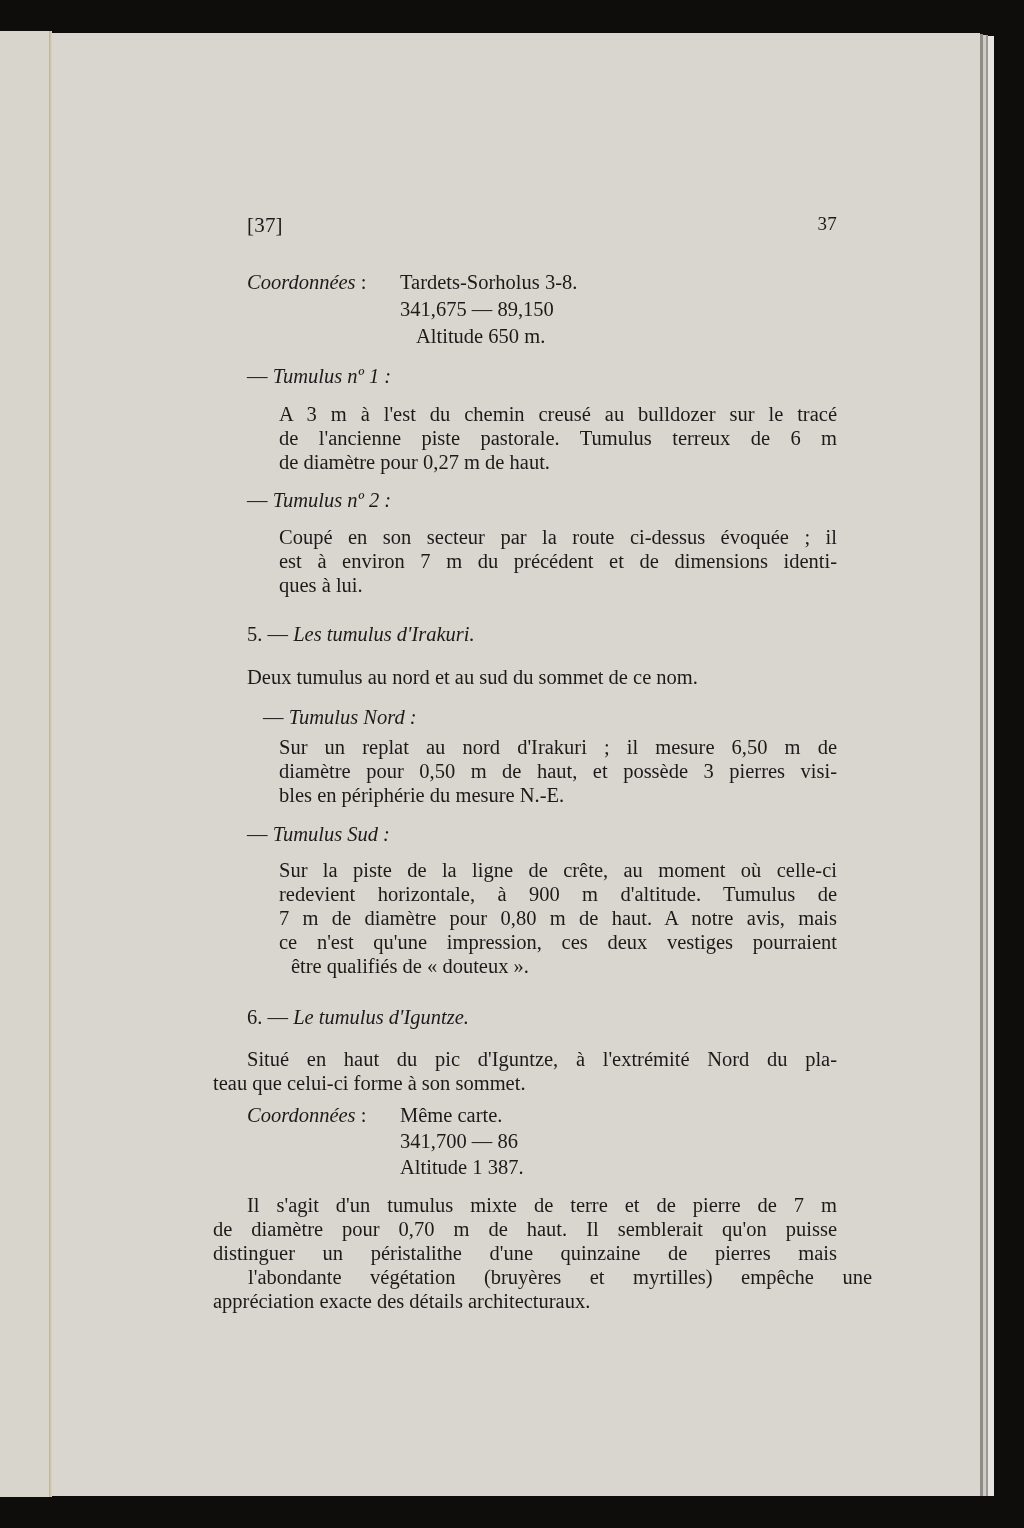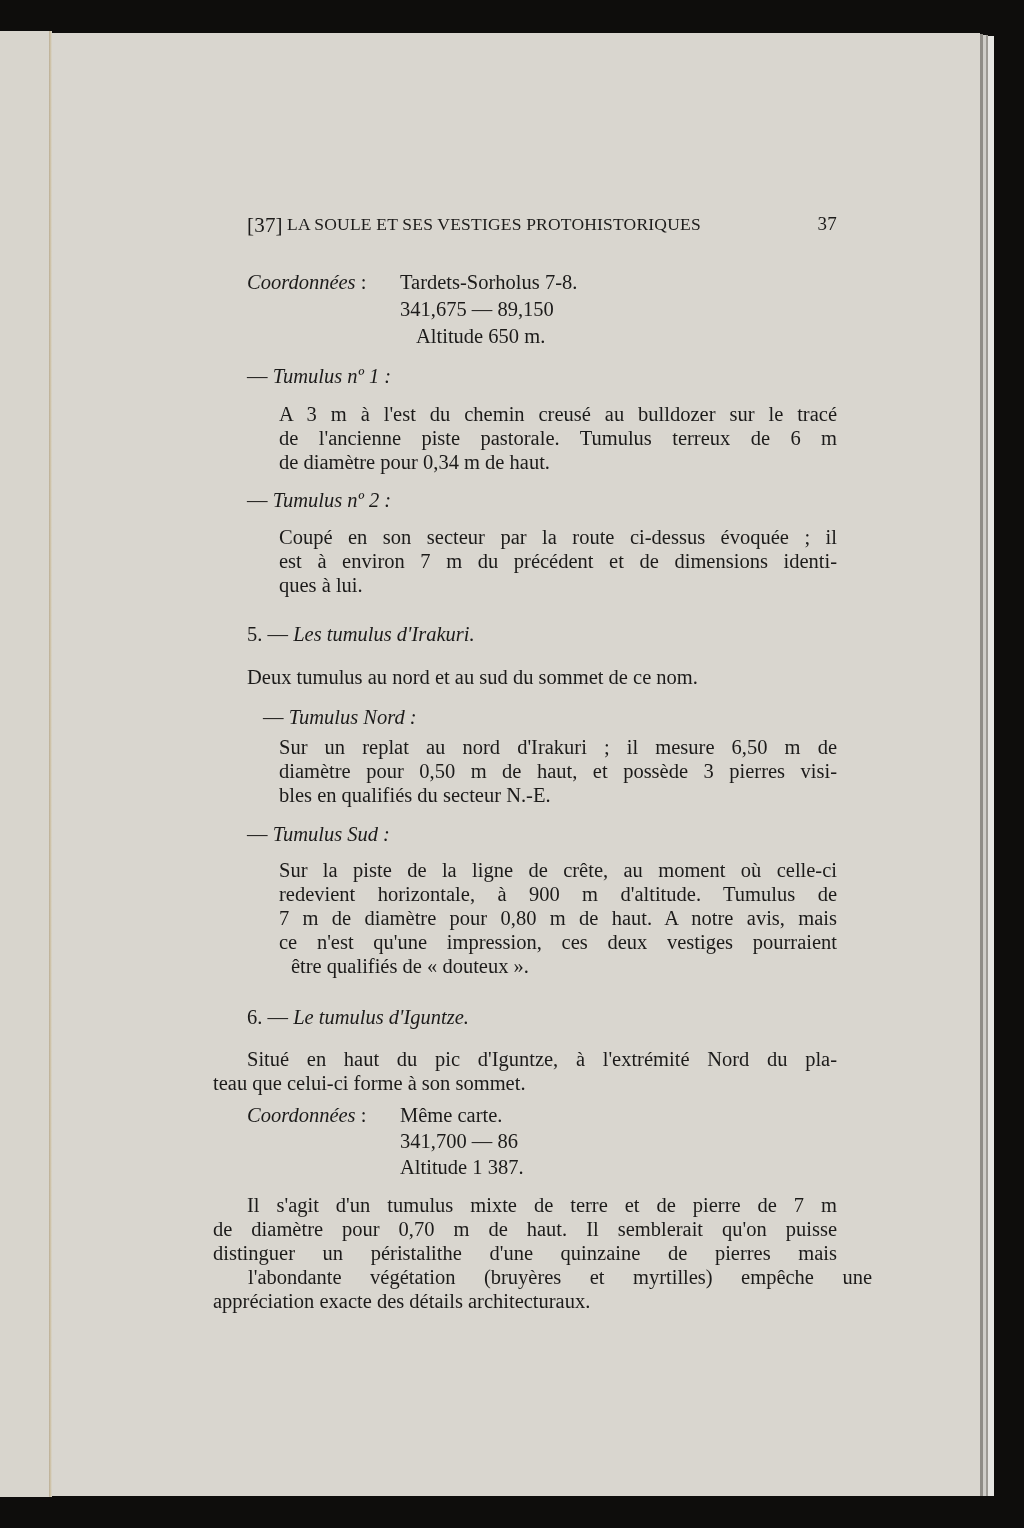--- a/index.html
+++ b/index.html
@@ -44,46 +44,45 @@
 <div class="left-page"></div>
 <div class="binding"></div>
 <div class="page"></div>
 <div class="edge1"></div>
 <div class="edge2"></div>
 <div class="edge3"></div>
 <div class="edge4"></div>
 
 <div class="running-head">
   <span class="ref">[37]</span>
-  <span class="title">LA SOULE ET SES VESTIGES PROTOHISTORIQUES</span>
   <span class="pnum">37</span>
 </div>
 
 <div class="line" style="top:270px;left:247px;"><span class="it">Coordonnées</span><span> : </span></div>
-<div class="line" style="top:270px;left:400px;">Tardets-Sorholus 7-8.</div>
+<div class="line" style="top:270px;left:400px;">Tardets-Sorholus 3-8.</div>
 <div class="line" style="top:297px;left:400px;">341,675 — 89,150</div>
 <div class="line" style="top:324px;left:416px;">Altitude 650 m.</div>
 
 <div class="line" style="top:364px;left:247px;"><span>— </span><span class="it">Tumulus nº 1 :</span></div>
 <div class="line just" style="top:402px;left:279px;width:558px;">A 3 m à l'est du chemin creusé au bulldozer sur le tracé</div>
 <div class="line just" style="top:426px;left:279px;width:558px;">de l'ancienne piste pastorale. Tumulus terreux de 6 m</div>
-<div class="line" style="top:450px;left:279px;">de diamètre pour 0,34 m de haut.</div>
+<div class="line" style="top:450px;left:279px;">de diamètre pour 0,27 m de haut.</div>
 
 <div class="line" style="top:488px;left:247px;"><span>— </span><span class="it">Tumulus nº 2 :</span></div>
 <div class="line just" style="top:525px;left:279px;width:558px;">Coupé en son secteur par la route ci-dessus évoquée ; il</div>
 <div class="line just" style="top:549px;left:279px;width:558px;">est à environ 7 m du précédent et de dimensions identi-</div>
 <div class="line" style="top:573px;left:279px;">ques à lui.</div>
 
 <div class="line" style="top:622px;left:247px;"><span>5. — </span><span class="it">Les tumulus d'Irakuri.</span></div>
 <div class="line" style="top:665px;left:247px;">Deux tumulus au nord et au sud du sommet de ce nom.</div>
 
 <div class="line" style="top:705px;left:247px;margin-left:16px;"><span>— </span><span class="it">Tumulus Nord :</span></div>
 <div class="line just" style="top:735px;left:279px;width:558px;">Sur un replat au nord d'Irakuri ; il mesure 6,50 m de</div>
 <div class="line just" style="top:759px;left:279px;width:558px;">diamètre pour 0,50 m de haut, et possède 3 pierres visi-</div>
-<div class="line" style="top:783px;left:279px;">bles en qualifiés du secteur N.-E.</div>
+<div class="line" style="top:783px;left:279px;">bles en périphérie du mesure N.-E.</div>
 
 <div class="line" style="top:822px;left:247px;"><span>— </span><span class="it">Tumulus Sud :</span></div>
 <div class="line just" style="top:858px;left:279px;width:558px;">Sur la piste de la ligne de crête, au moment où celle-ci</div>
 <div class="line just" style="top:882px;left:279px;width:558px;">redevient horizontale, à 900 m d'altitude. Tumulus de</div>
 <div class="line just" style="top:906px;left:279px;width:558px;">7 m de diamètre pour 0,80 m de haut. A notre avis, mais</div>
 <div class="line just" style="top:930px;left:279px;width:558px;">ce n'est qu'une impression, ces deux vestiges pourraient</div>
 <div class="line" style="top:954px;left:279px;margin-left:12px;">être qualifiés de « douteux ».</div>
 
 <div class="line" style="top:1005px;left:247px;"><span>6. — </span><span class="it">Le tumulus d'Iguntze.</span></div>
 <div class="line just" style="top:1047px;left:247px;width:590px;">Situé en haut du pic d'Iguntze, à l'extrémité Nord du pla-</div>

